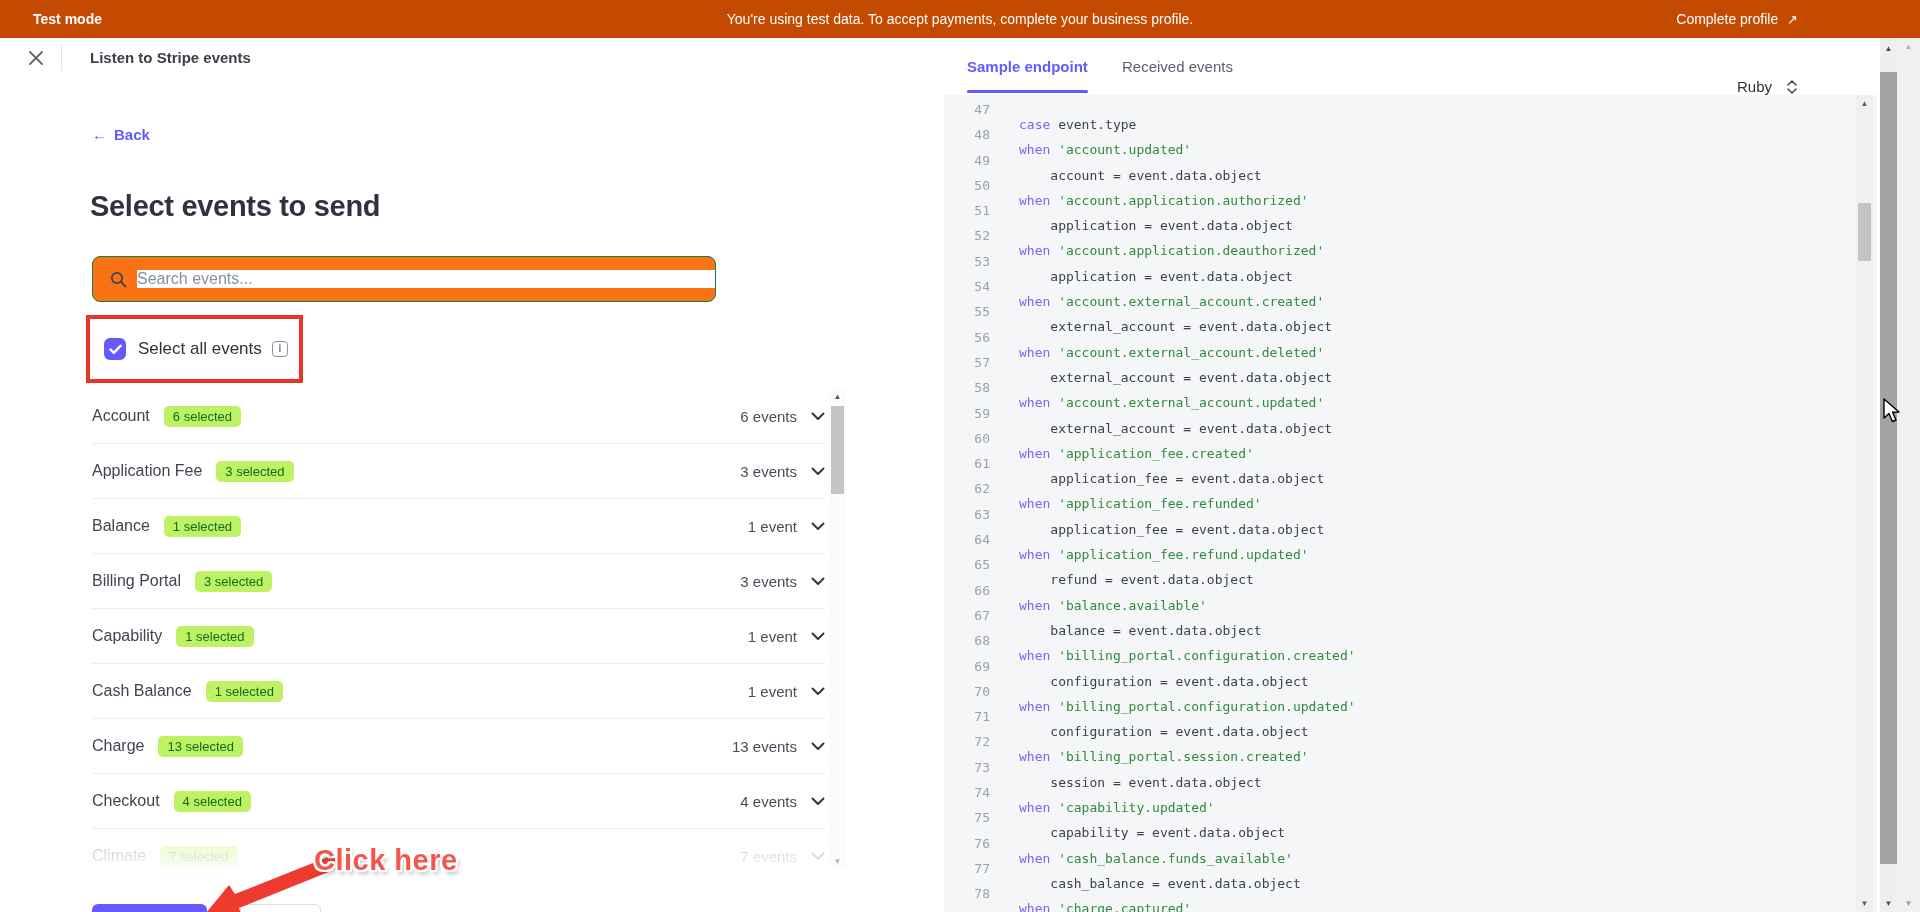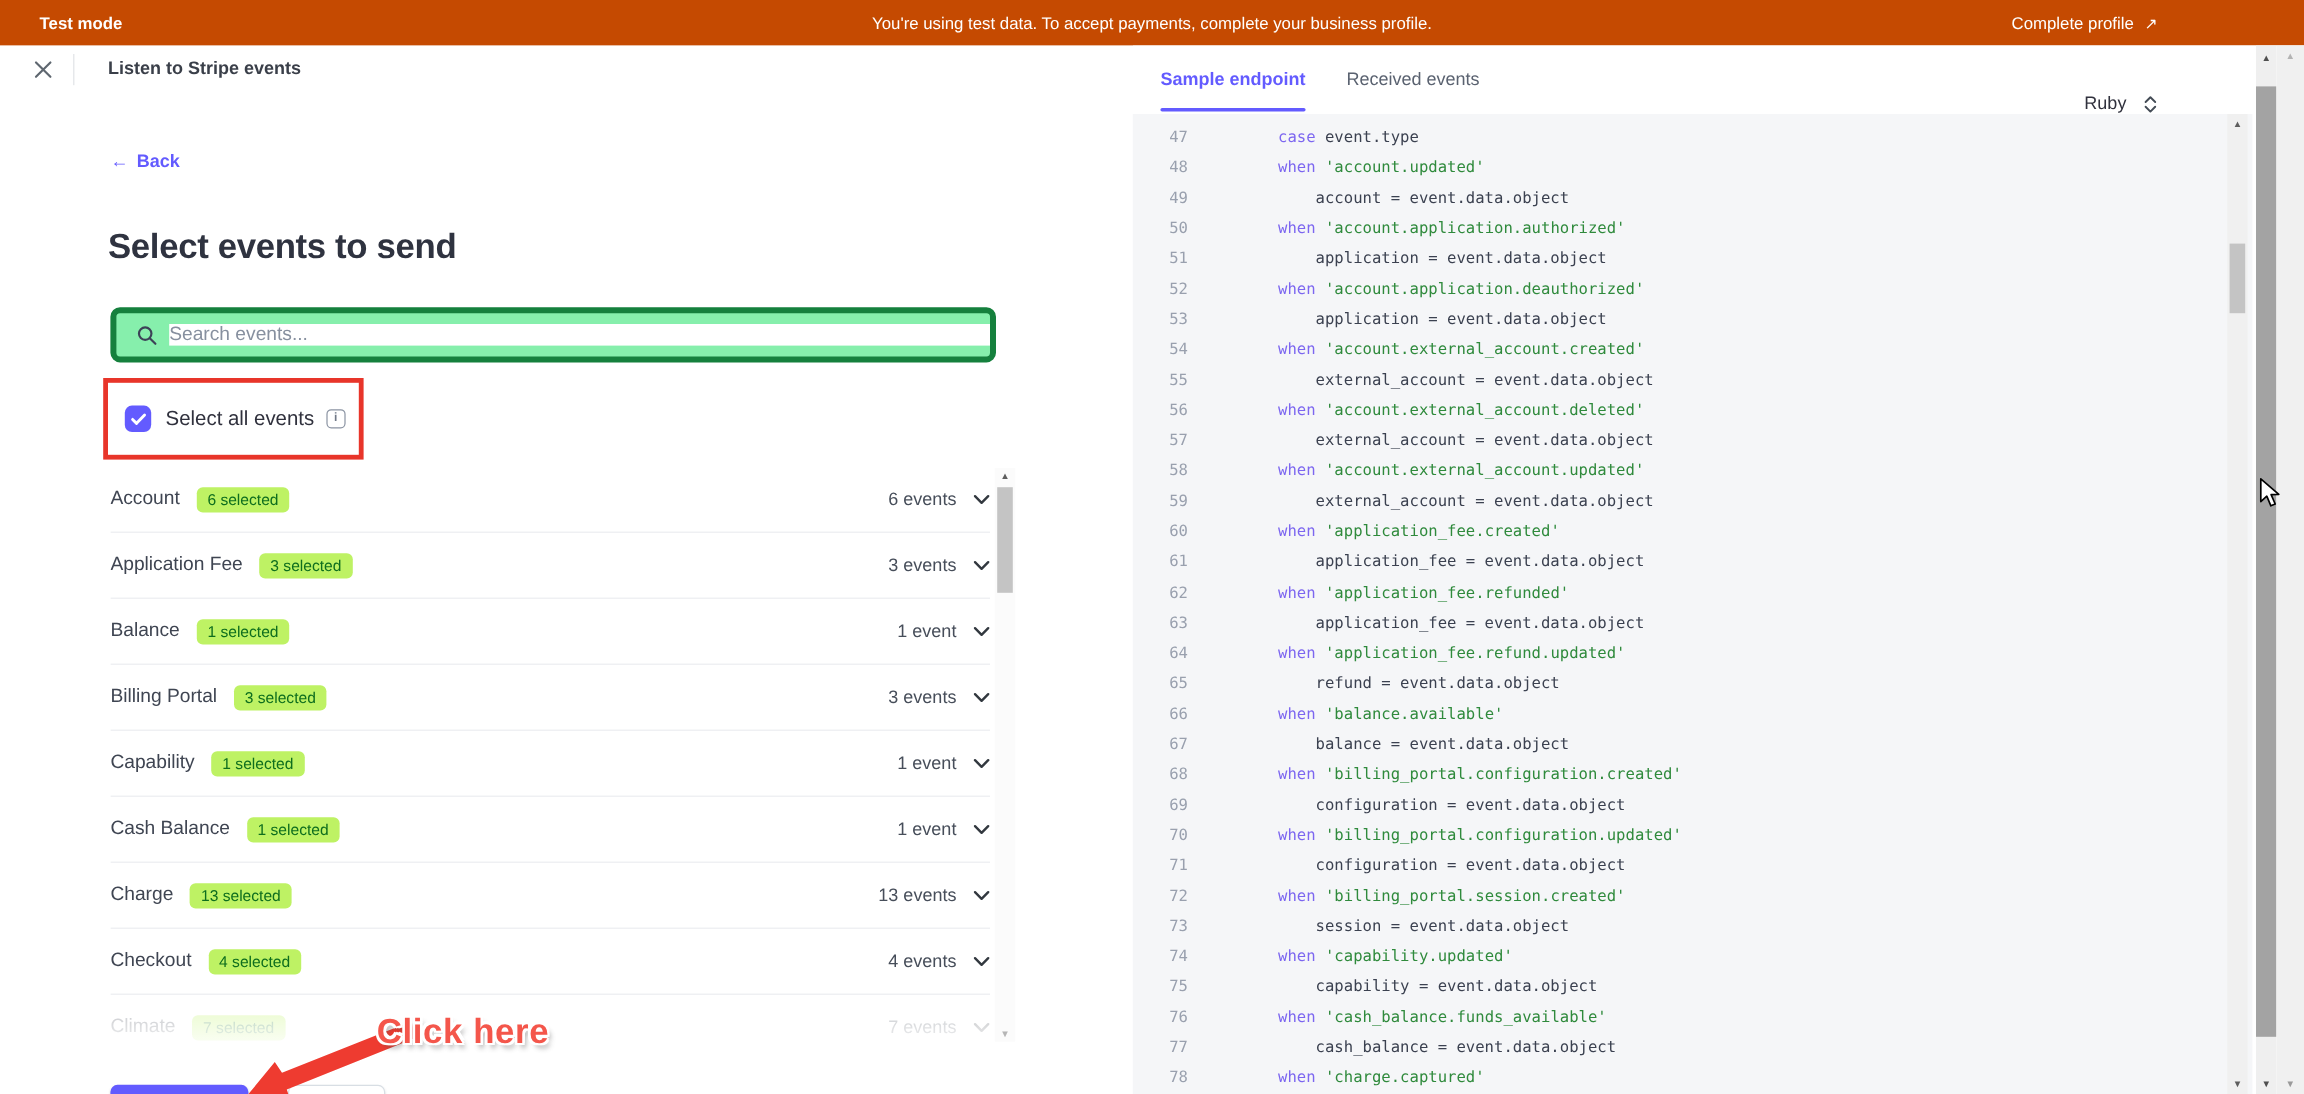--- a/index.html
+++ b/index.html
@@ -19,22 +19,22 @@
   .close-btn { position:absolute; left:24px; top:8px; width:24px; height:24px; cursor:pointer; }
   .vdivider { position:absolute; left:61px; top:7px; width:1px; height:26px; background:#e0e3e7; }
   .drawer-title { position:absolute; left:90px; top:11px; font-size:15px; font-weight:600; color:#3a3f49; }
 
   .back-link { position:absolute; left:92px; top:88px; font-size:15px; font-weight:600;
     color:#635bff; cursor:pointer; }
   .back-link .arr { margin-right:7px; font-weight:400; }
   .heading { position:absolute; left:90px; top:152px; font-size:29px; font-weight:700;
     color:#2f3340; letter-spacing:-0.3px; }
 
-  .search-box { position:absolute; left:92px; top:218px; width:738px; height:46px;
-    border:5px solid #15803d; border-radius:8px; background:#86efac; display:flex; align-items:center; }
+  .search-box { position:absolute; left:92px; top:218px; width:624px; height:46px;
+    border:1px solid #15803d; border-radius:8px; background:#f97316; display:flex; align-items:center; }
   .search-box svg { margin-left:17px; }
   .search-input { border:none; outline:none; flex:1; margin-left:10px; font-size:16px;
     color:#30313d; font-family:"Liberation Sans",sans-serif; }
   .search-input::placeholder { color:#87909f; }
 
   .red-box { position:absolute; left:86px; top:277px; width:217px; height:68px;
     border:4px solid #e8352a; }
   .select-all { position:absolute; left:104px; top:300px; display:flex; align-items:center; cursor:pointer; }
   .checkbox { width:22px; height:22px; border-radius:6px; background:#635bff;
     display:flex; align-items:center; justify-content:center; }
@@ -87,22 +87,22 @@
   .tab-active .underline { position:absolute; left:0; bottom:2px; width:100%; height:3px;
     background:#635bff; border-radius:2px; }
   .tab-inactive { left:178px; color:#5a6270; font-weight:500; }
   .lang-select { position:absolute; right:122px; top:0; height:57px; display:flex;
     align-items:flex-end; cursor:pointer; }
   .lang-label { font-size:15px; font-weight:500; color:#30313d; margin-right:14px; }
 
   .code-area { position:absolute; left:0; top:57px; width:933px; height:817px;
     background:#f5f6f8; overflow:hidden; }
   .code-scroll { padding-top:7px; }
-  .code-line { height:25.3px; display:flex; align-items:center; white-space:pre;
-    font-family:"DejaVu Sans Mono","Liberation Mono",monospace; font-size:13px; }
+  .code-line { height:25.3px; display:flex; align-items:flex-start; white-space:pre;
+    font-family:"DejaVu Sans Mono","Liberation Mono",monospace; font-size:13px;flex-direction:column; }
   .ln { display:inline-block; width:46px; text-align:right; color:#99a0ae; flex-shrink:0; }
   .code-text { margin-left:75px; color:#3b4150; }
   .kw { color:#7c66f0; }
   .str { color:#2f8a3c; }
 
   
   .code-scrollbar { position:absolute; left:912px; top:57px; width:17px; height:817px; background:#f0f0f0; }
   .code-scrollbar .up { position:absolute; top:4px; left:0; width:17px; text-align:center; font-size:8px; color:#5e5e5e; }
   .code-scrollbar .thumb { position:absolute; top:108px; left:2px; width:13px; height:58px; background:#c4c4c4; }
   .code-scrollbar .down { position:absolute; bottom:4px; left:0; width:17px; text-align:center; font-size:8px; color:#5e5e5e; }

